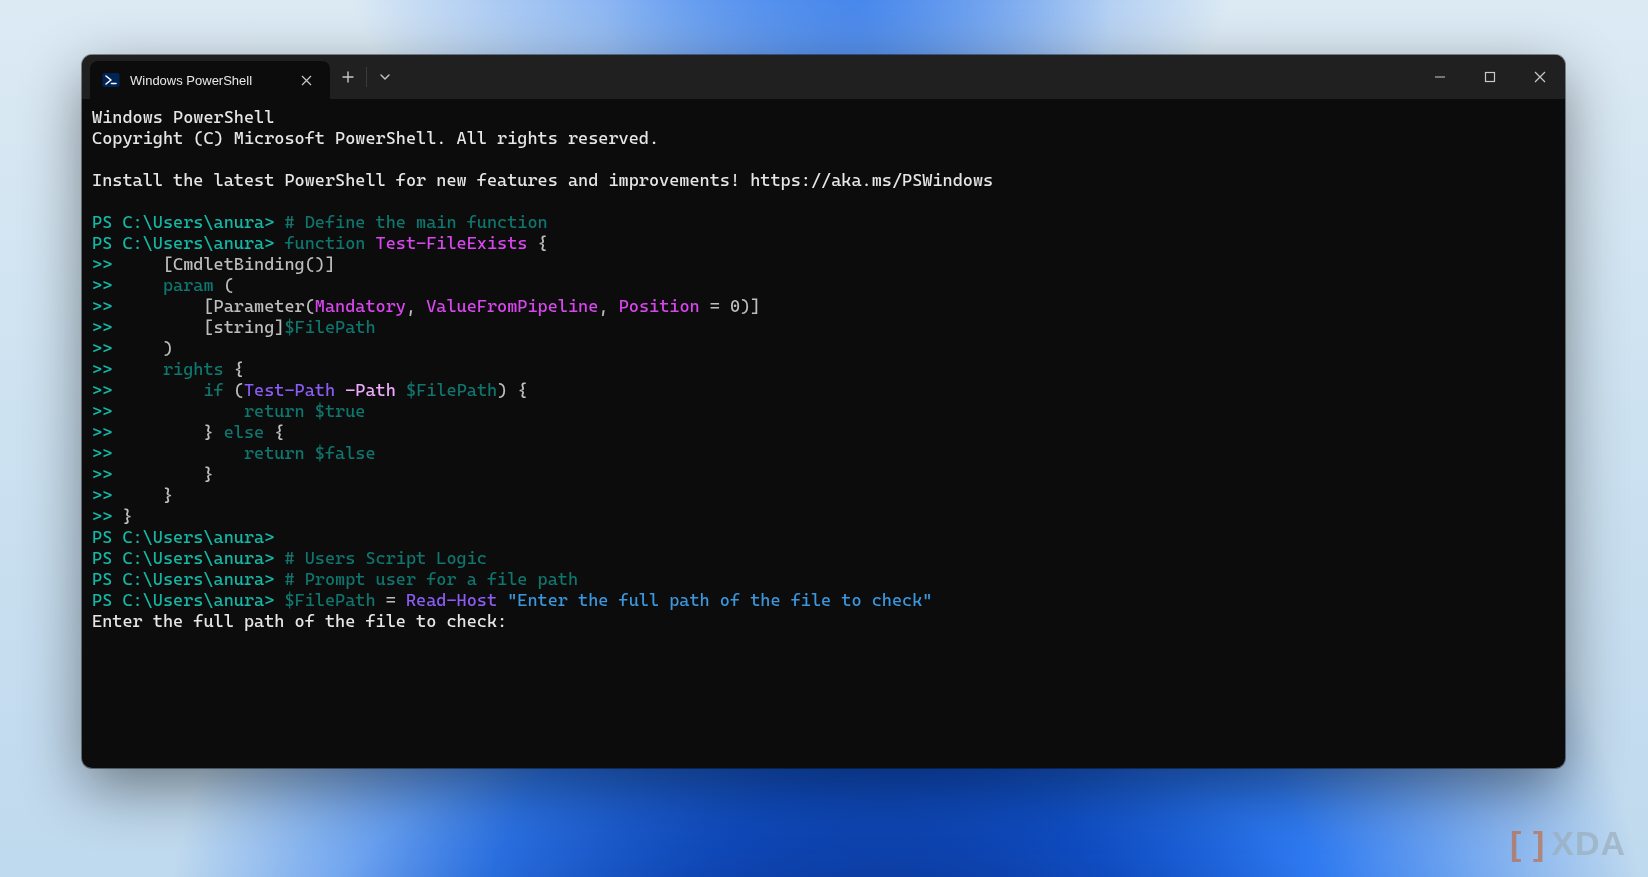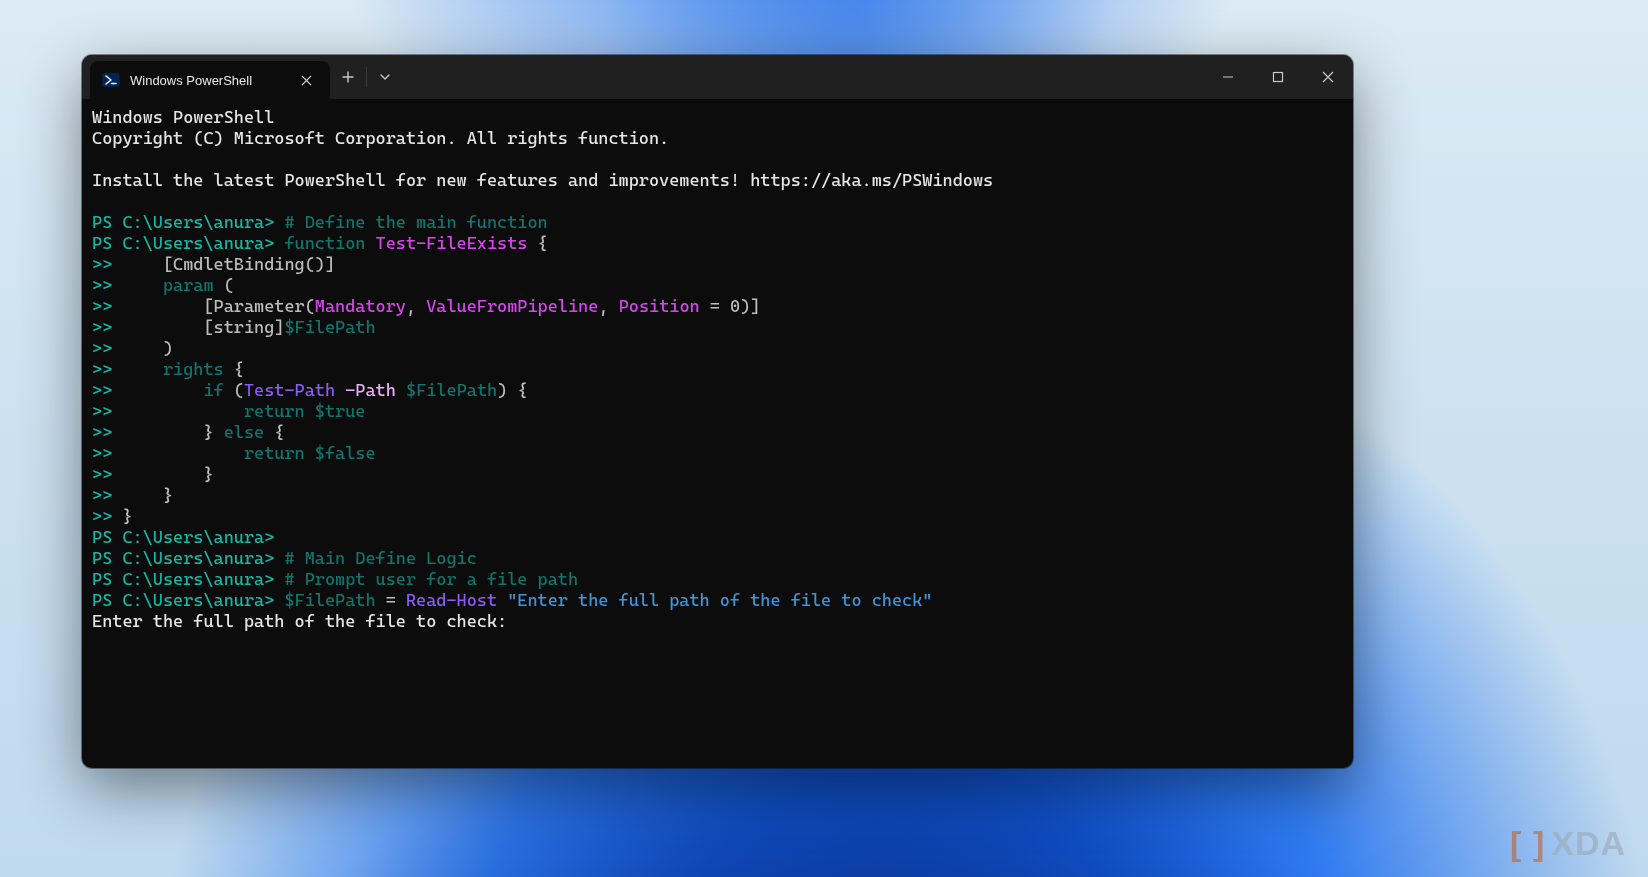--- a/index.html
+++ b/index.html
@@ -20,21 +20,21 @@
   .bg::before {
     content:""; position:absolute; inset:0;
     background:
       radial-gradient(ellipse 420px 700px at 52% 0%, rgba(36,110,230,0.55) 0%, rgba(36,110,230,0) 60%),
       radial-gradient(ellipse 900px 500px at 50% 115%, rgba(10,40,120,0.7) 0%, rgba(10,40,120,0) 60%);
   }
   
   .window {
     position: absolute;
     left: 82px; top: 55px;
-    width: 1271px; height: 713px;
+    width: 1483px; height: 713px;
     background: #0c0c0c;
     border-radius: 10px;
     box-shadow: 0 20px 60px rgba(0,0,0,0.45), 0 0 0 1px rgba(0,0,0,0.4);
     overflow: hidden;
     display: flex; flex-direction: column;
   }
   .titlebar {
     height: 44px;
     background: #202020;
     display: flex; align-items: stretch;
@@ -141,41 +141,41 @@
       </div>
       <div class="win-btn close">
         <svg width="12" height="12" viewBox="0 0 12 12">
             <path d="M1 1 L11 11 M11 1 L1 11" stroke="currentColor" stroke-width="1.2"></path>
           </svg>
       </div>
     </div>
   </div>
 
   <div class="term"><span class="c-white">Windows PowerShell</span>
-<span class="c-white">Copyright (C) Microsoft Corporation. All rights function.</span>
+<span class="c-white">Copyright (C) Microsoft PowerShell. All rights reserved.</span>
 
 <span class="c-white">Install the latest PowerShell for new features and improvements! https://aka.ms/PSWindows</span>
 
 <span class="c-prompt">PS C:\Users\anura&gt;</span> <span class="c-green"># Define the main function</span>
 <span class="c-prompt">PS C:\Users\anura&gt;</span> <span class="c-green">function</span> <span class="c-key">Test-FileExists</span> <span class="c-gray">{</span>
 <span class="c-prompt">&gt;&gt;</span> <span class="c-gray">    [CmdletBinding()]</span>
 <span class="c-prompt">&gt;&gt;</span>     <span class="c-green">param</span><span class="c-gray"> (</span>
 <span class="c-prompt">&gt;&gt;</span> <span class="c-gray">        [</span><span class="c-gray">Parameter</span><span class="c-gray">(</span><span class="c-key">Mandatory</span><span class="c-gray">, </span><span class="c-key">ValueFromPipeline</span><span class="c-gray">, </span><span class="c-key">Position</span><span class="c-gray"> = </span><span class="c-gray">0</span><span class="c-gray">)]</span>
 <span class="c-prompt">&gt;&gt;</span> <span class="c-gray">        [</span><span class="c-gray">string</span><span class="c-gray">]</span><span class="c-green">$FilePath</span>
 <span class="c-prompt">&gt;&gt;</span> <span class="c-gray">    )</span>
 <span class="c-prompt">&gt;&gt;</span>     <span class="c-green">rights</span><span class="c-gray"> {</span>
 <span class="c-prompt">&gt;&gt;</span> <span>        </span><span class="c-green">if</span><span class="c-gray"> (</span><span class="c-yellow">Test-Path</span><span class="c-param"> -Path</span><span> </span><span class="c-green">$FilePath</span><span class="c-gray">) {</span>
 <span class="c-prompt">&gt;&gt;</span> <span>            </span><span class="c-green">return</span><span> </span><span class="c-green">$true</span>
 <span class="c-prompt">&gt;&gt;</span> <span class="c-gray">        } </span><span class="c-green">else</span><span class="c-gray"> {</span>
 <span class="c-prompt">&gt;&gt;</span> <span>            </span><span class="c-green">return</span><span> </span><span class="c-green">$false</span>
 <span class="c-prompt">&gt;&gt;</span> <span class="c-gray">        }</span>
 <span class="c-prompt">&gt;&gt;</span> <span class="c-gray">    }</span>
 <span class="c-prompt">&gt;&gt;</span> <span class="c-gray">}</span>
 <span class="c-prompt">PS C:\Users\anura&gt;</span>
-<span class="c-prompt">PS C:\Users\anura&gt;</span> <span class="c-green"># Main Define Logic</span>
+<span class="c-prompt">PS C:\Users\anura&gt;</span> <span class="c-green"># Users Script Logic</span>
 <span class="c-prompt">PS C:\Users\anura&gt;</span> <span class="c-green"># Prompt user for a file path</span>
 <span class="c-prompt">PS C:\Users\anura&gt;</span> <span class="c-green">$FilePath</span><span class="c-gray"> = </span><span class="c-yellow">Read-Host</span><span> </span><span class="c-str">"Enter the full path of the file to check"</span>
 <span class="c-white">Enter the full path of the file to check:</span></div>
 </div>
 
 <div class="watermark">
   <span class="brkt">[ ]</span>
   <span>XDA</span>
 </div>
 

